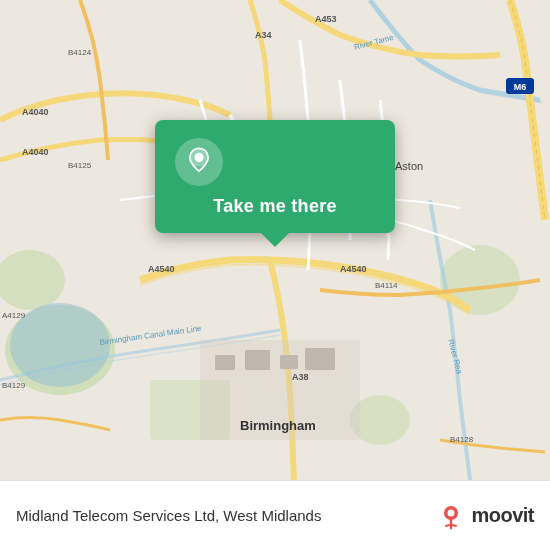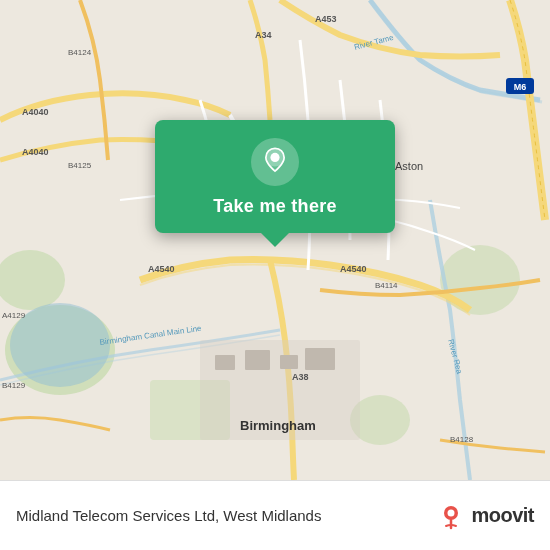--- a/index.html
+++ b/index.html
@@ -30,21 +30,20 @@
     #popup-card {
       position: absolute;
       top: 120px;
       left: 155px;
       width: 240px;
       background: #2eaa6e;
       border-radius: 8px;
       padding: 18px 20px 16px;
       display: flex;
       flex-direction: column;
-      align-items: center;
       box-shadow: 0 4px 16px rgba(0,0,0,0.35);
       z-index: 10;
     }
 
     #popup-card::after {
       content: '';
       position: absolute;
       bottom: -14px;
       left: 50%;
       transform: translateX(-50%);

